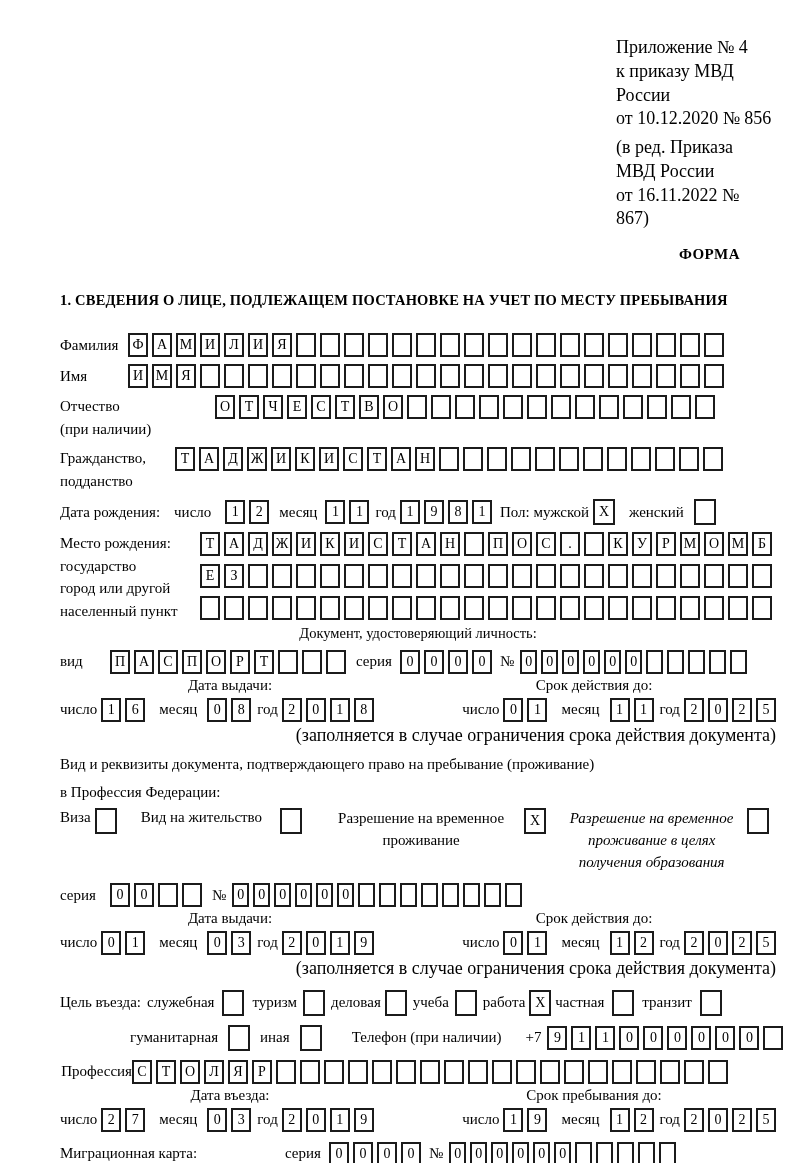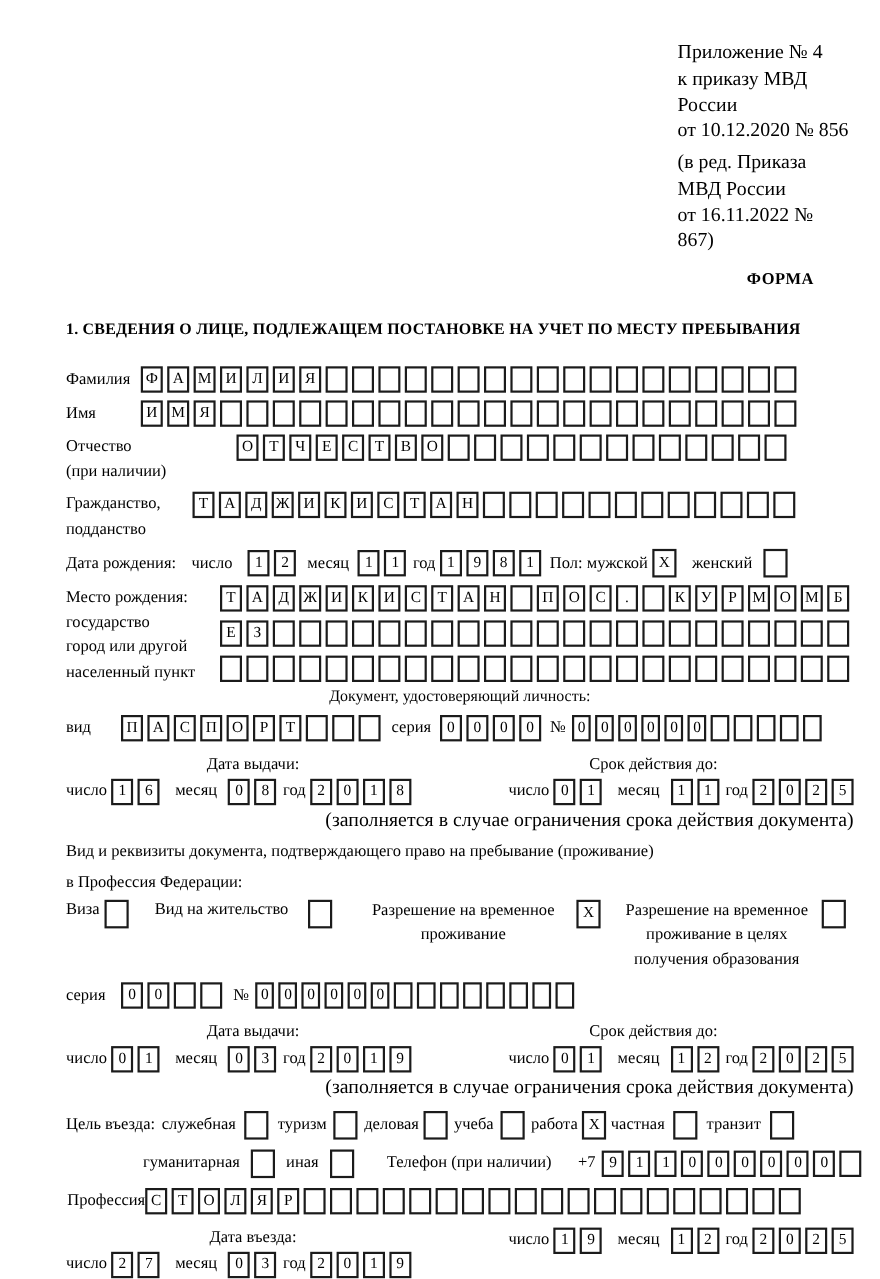--- a/index.html
+++ b/index.html
@@ -32,30 +32,30 @@
     border:2px solid #1b1b1b;display:inline-flex;align-items:center;justify-content:center;
     font-size:14px;line-height:1;background:#fff;
   }
   .sm .cell{width:17px;}
   .stack .cells{margin-bottom:8px;}
   .stack .cells:last-child{margin-bottom:0;}
   .chk{width:22px;height:26px;}
   
   .center-b{text-align:center;font-weight:normal;margin-top:10px;font-size:14.5px;}
   
-  .twocol{display:flex;margin-top:12px;gap:12px;}
+  .twocol{display:flex;margin-top:2px;gap:12px;}
   .col-l{width:340px;flex:none;}
   .col-r{flex:1;}
   .col-head{text-align:center;margin-bottom:2px;}
   .dgroup{display:flex;align-items:center;}
   .note{font-size:18px;text-align:right;margin-top:2px;}
   .para{margin-top:8px;}
   .chkrow{display:flex;align-items:flex-start;margin-top:6px;}
   .wrap-lab{flex:none;text-align:center;line-height:1.45;}
-  .w190{width:190px;} .w185{width:175px;}
+  .w190{width:190px;} .w185{width:175px;font-style:italic;}
 </style>
 </head>
 <body>
 
 <div class="page">
 
   <div class="hdr">
     <div>Приложение № 4</div>
     <div>к приказу МВД России</div>
     <div>от 10.12.2020 № 856</div>
@@ -569,20 +569,21 @@
         <span class="lab ml6">год</span>
         <span class="cells ml4">
             <span class="cell">2</span>
             <span class="cell">0</span>
             <span class="cell">1</span>
             <span class="cell">9</span>
           </span>
       </div>
     </div>
     <div class="col-r">
+      <div class="col-head">Срок пребывания до:</div>
       <div class="dgroup" style="justify-content:flex-end;">
         <span class="lab">число</span>
         <span class="cells ml4">
             <span class="cell">1</span>
             <span class="cell">9</span>
           </span>
         <span class="lab ml14">месяц</span>
         <span class="cells ml10">
             <span class="cell">1</span>
             <span class="cell">2</span>

